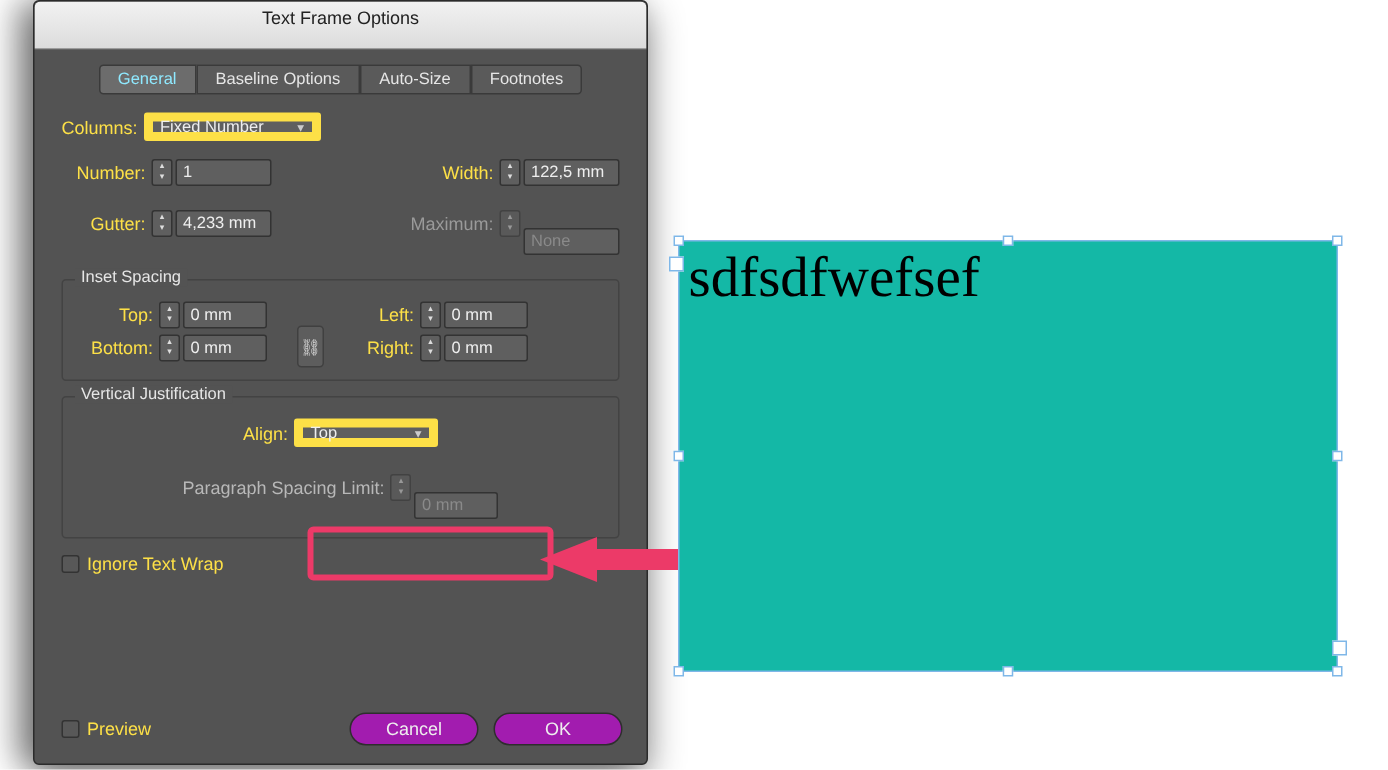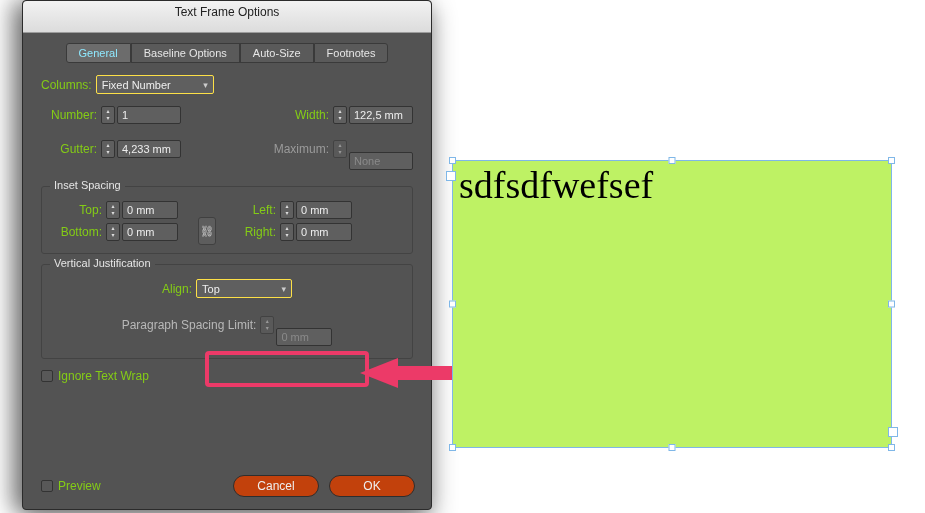--- a/index.html
+++ b/index.html
@@ -18,52 +18,52 @@
   .tabs { display:flex; justify-content:center; gap:0; margin:10px 0 12px; }
   .tab { padding:3px 12px; font-size:11px; background:#5a5a5a; border:1px solid #3a3a3a;
          color:#e6e6e6; cursor:pointer; }
   .tab:first-child{border-radius:3px 0 0 3px;}
   .tab:last-child{border-radius:0 3px 3px 0;}
   .tab.active{background:#6c6c6c;color:#8fe9ff;}
 
   .body{padding:0 18px;}
 
   .row{display:flex;align-items:center;margin:4px 0;}
-  .lbl{font-size:12px;color:#84cc16;margin-right:4px;}
+  .lbl{font-size:12px;color:#fde047;margin-right:4px;}
 
   .spin{display:flex;align-items:center;}
   .arrows{width:14px;height:18px;border:1px solid #333;background:#5f5f5f;border-radius:2px;
           display:flex;flex-direction:column;justify-content:center;align-items:center;font-size:6px;line-height:7px;color:#ddd;}
   .field{height:18px;border:1px solid #333;background:#5f5f5f;color:#eee;padding:0 4px;
          font-size:11px;border-radius:2px;margin-left:2px;}
   .field.disabled{color:#8a8a8a;margin-top:24px;}
 
-  .select{height:19px;border:1px solid #fde047;background:#5f5f5f;color:#eee;padding:0 5px;
+  .select{height:19px;border:6px solid #fde047;background:#5f5f5f;color:#eee;padding:0 5px;
           font-size:11px;border-radius:2px;display:flex;align-items:center;justify-content:space-between;}
   .select .chev{font-size:9px;color:#ccc;margin-left:auto;}
 
   .check{width:12px;height:12px;border:1px solid #333;background:#585858;border-radius:2px;margin-right:5px;}
 
   .group{border:1px solid #434343;border-radius:3px;padding:10px 12px 8px;margin:10px 0;position:relative;}
   .group .legend{position:absolute;top:-8px;left:8px;background:#535353;padding:0 4px;font-size:11px;color:#e6e6e6;}
 
   .link-icon{width:18px;height:28px;border:1px solid #404040;border-radius:3px;background:#5d5d5d;
              display:flex;align-items:center;justify-content:center;font-size:11px;color:#ddd;}
 
   .highlight{position:absolute;border:4px solid #ec3a68;border-radius:4px;pointer-events:none;}
 
   .btnrow{position:absolute;bottom:12px;right:16px;display:flex;gap:10px;}
-  .btn{width:86px;height:22px;border:1px solid #2e2e2e;border-radius:11px;background:#c2410c;
+  .btn{width:86px;height:22px;border:1px solid #2e2e2e;border-radius:11px;background:#a21caf;
        color:#eee;font-size:12px;display:flex;align-items:center;justify-content:center;cursor:pointer;}
 
   .preview{position:absolute;bottom:16px;left:18px;display:flex;align-items:center;}
 
   
   .frame{position:absolute;left:452px;top:160px;width:440px;height:288px;
-         border:1px solid #7fb7e8;background:#bef264;}
+         border:1px solid #7fb7e8;background:#14b8a6;}
   .handle{position:absolute;width:7px;height:7px;background:#fff;border:1px solid #7fb7e8;}
   .h-tl{left:-4px;top:-4px}.h-tr{right:-4px;top:-4px}.h-bl{left:-4px;bottom:-4px}.h-br{right:-4px;bottom:-4px}
   .h-tc{left:50%;top:-4px;transform:translateX(-50%)}
   .h-bc{left:50%;bottom:-4px;transform:translateX(-50%)}
   .h-ml{left:-4px;top:50%;transform:translateY(-50%)}
   .h-mr{right:-4px;top:50%;transform:translateY(-50%)}
   .in-port{position:absolute;left:-7px;top:10px;width:10px;height:10px;border:1px solid #7fb7e8;background:#fff;}
   .out-port{position:absolute;right:-7px;bottom:10px;width:10px;height:10px;border:1px solid #7fb7e8;background:#fff;}
   .frametext{font-family:"Times New Roman",serif;font-size:38px;color:#000;padding:2px 6px;}
 

